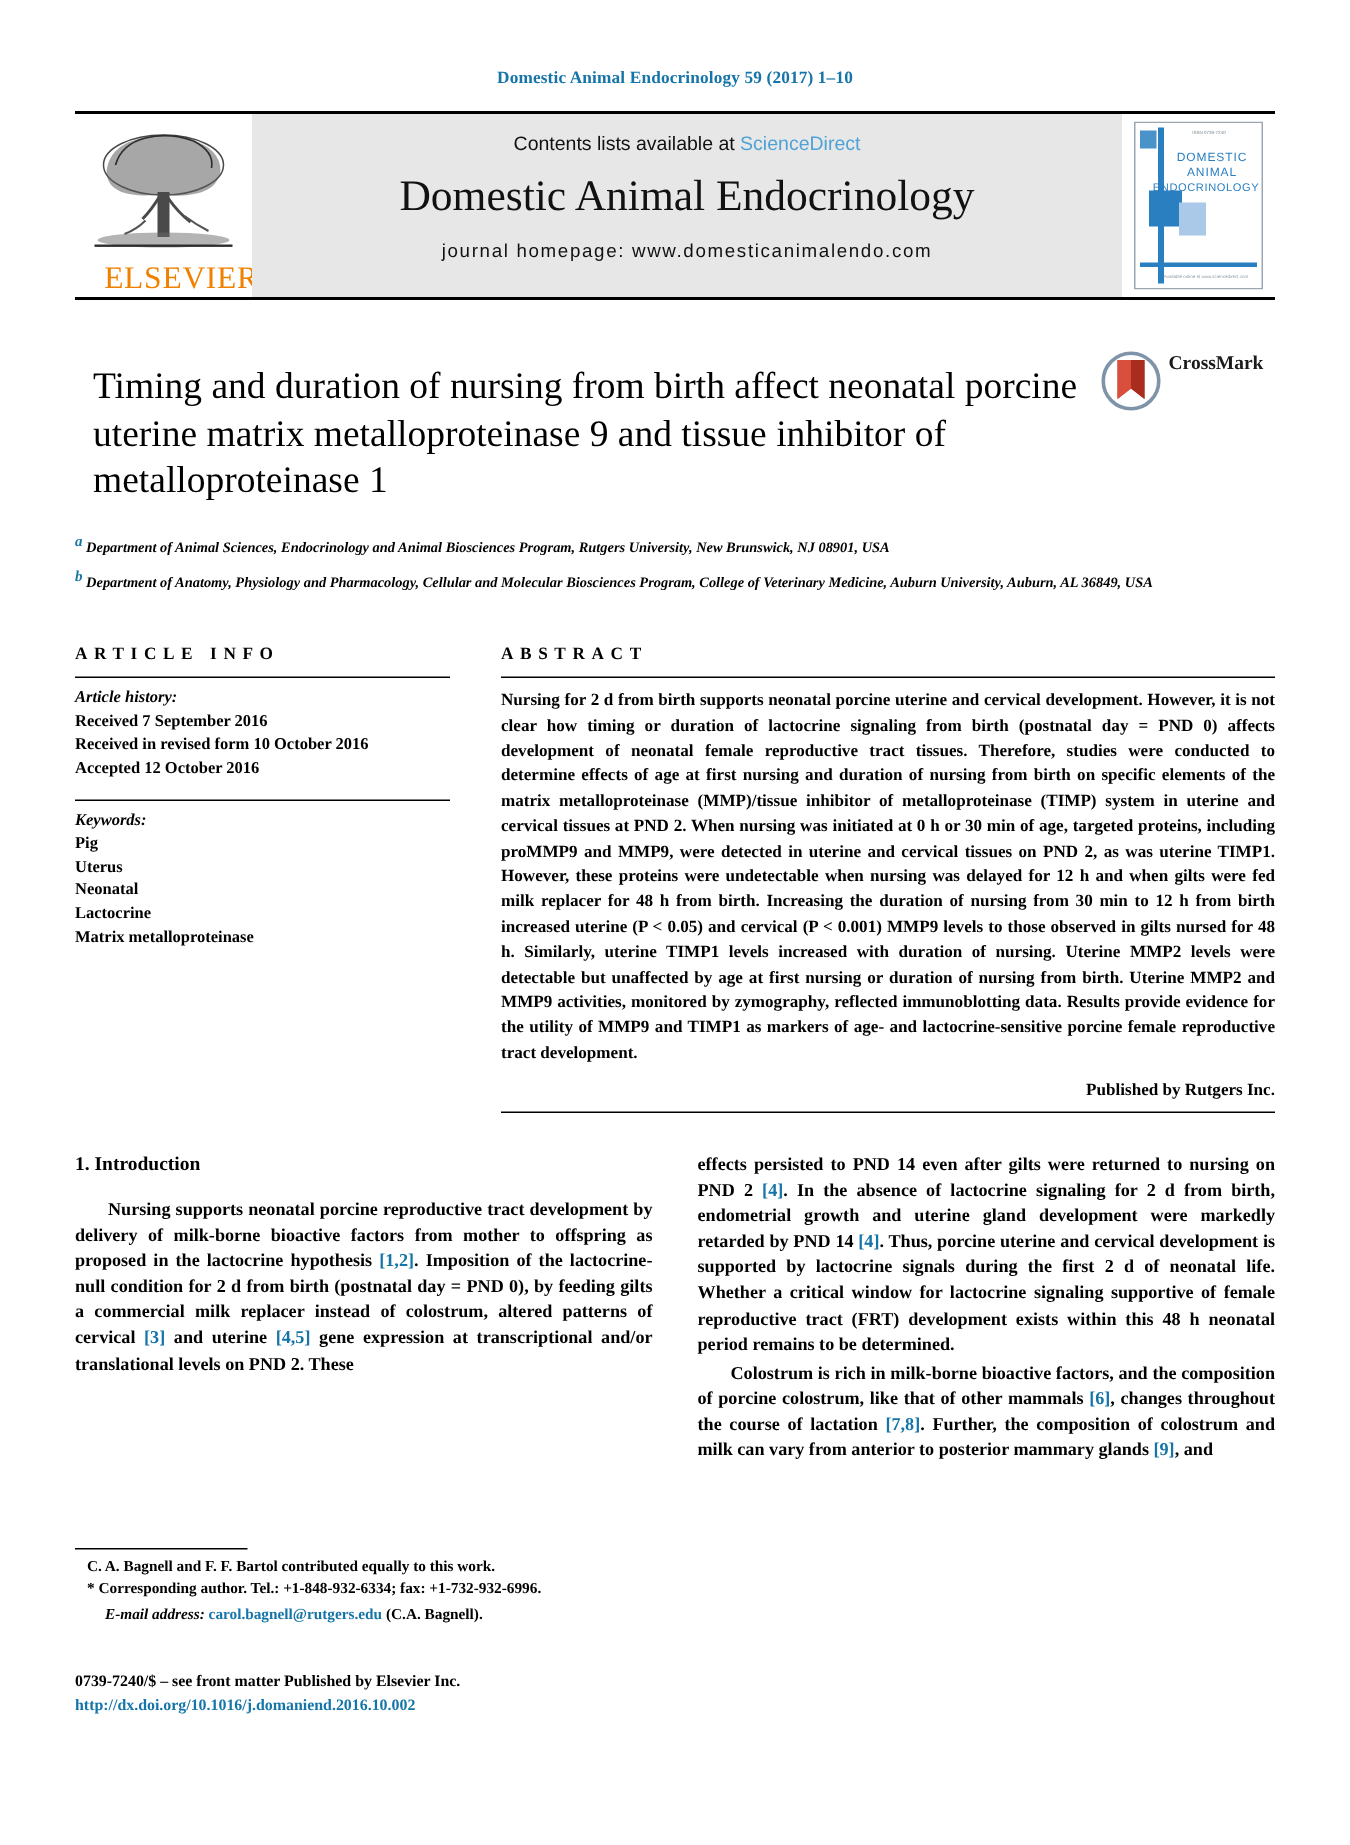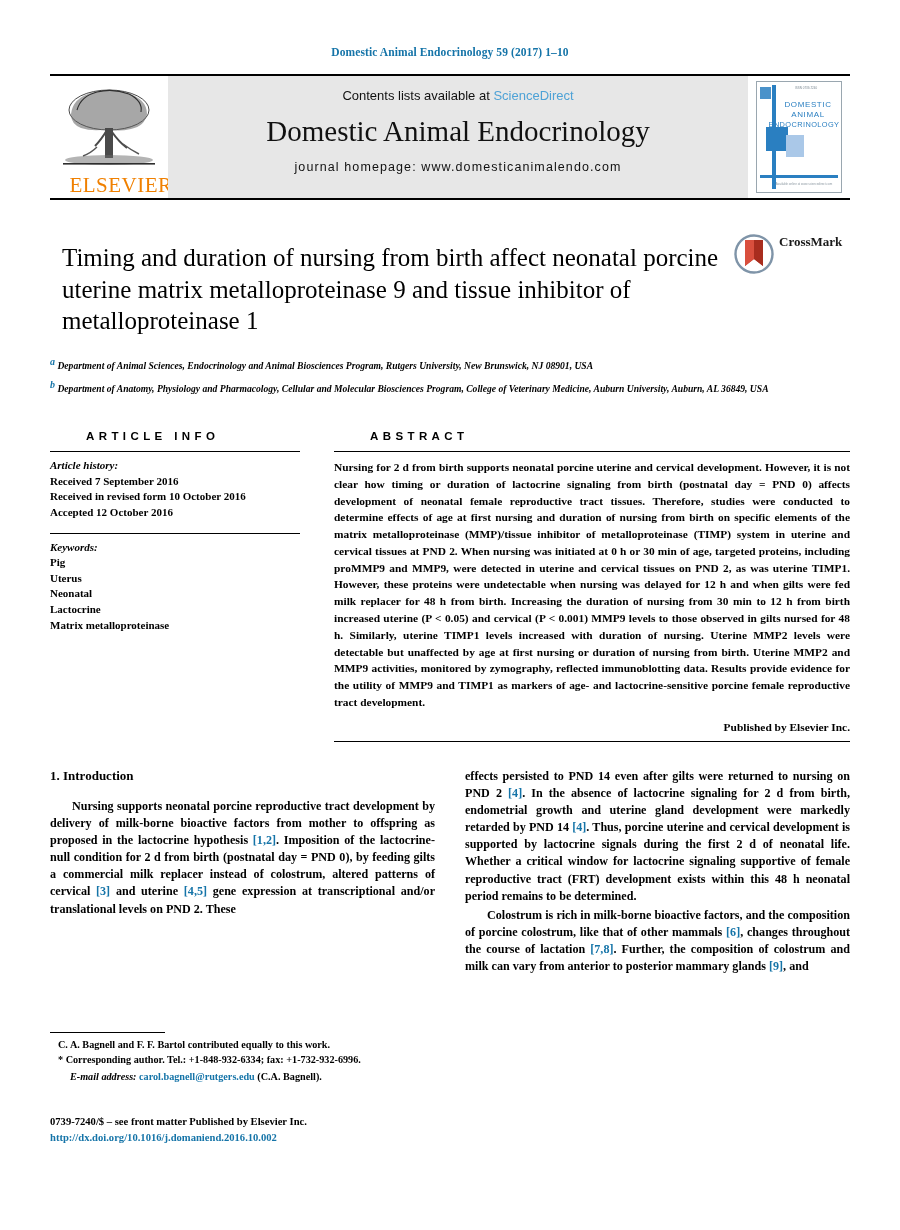--- a/index.html
+++ b/index.html
@@ -147,26 +147,25 @@
   
   .info-abstract {
     margin: 34px 50px 0 50px;
     display: flex;
     gap: 34px;
   }
   .col-info { flex: 0 0 250px; }
   .col-abstract { flex: 1 1 auto; }
 
   .sec-head {
-    font-family: Liberation Sans, sans-serif;
+    font-family: Liberation Serif, serif;
     font-weight: bold;
     font-size: 11.5px;
     letter-spacing: 4.4px;
     margin-bottom: 9px;
-    margin-left: 36px;
   }
   .rule-thin  { border-top: 1px solid #000; }
 
   .info-block { font-size: 11px; line-height: 1.42; font-weight: bold; }
   .info-block .lbl { font-style: italic; }
   .kw-sep { border-top: 1.6px solid #000; margin: 12px 0 6px 0; }
 
   .abstract-body {
     margin-top: 7px;
     font-size: 11.4px;
@@ -326,21 +325,21 @@
         <div>Neonatal</div>
         <div>Lactocrine</div>
         <div>Matrix metalloproteinase</div>
       </div>
     </div>
 
     <div class="col-abstract">
       <div class="sec-head">ABSTRACT</div>
       <div class="rule-thin"></div>
       <div class="abstract-body">Nursing for 2 d from birth supports neonatal porcine uterine and cervical development. However, it is not clear how timing or duration of lactocrine signaling from birth (postnatal day = PND 0) affects development of neonatal female reproductive tract tissues. Therefore, studies were conducted to determine effects of age at first nursing and duration of nursing from birth on specific elements of the matrix metalloproteinase (MMP)/tissue inhibitor of metalloproteinase (TIMP) system in uterine and cervical tissues at PND 2. When nursing was initiated at 0 h or 30 min of age, targeted proteins, including proMMP9 and MMP9, were detected in uterine and cervical tissues on PND 2, as was uterine TIMP1. However, these proteins were undetectable when nursing was delayed for 12 h and when gilts were fed milk replacer for 48 h from birth. Increasing the duration of nursing from 30 min to 12 h from birth increased uterine (P &lt; 0.05) and cervical (P &lt; 0.001) MMP9 levels to those observed in gilts nursed for 48 h. Similarly, uterine TIMP1 levels increased with duration of nursing. Uterine MMP2 levels were detectable but unaffected by age at first nursing or duration of nursing from birth. Uterine MMP2 and MMP9 activities, monitored by zymography, reflected immunoblotting data. Results provide evidence for the utility of MMP9 and TIMP1 as markers of age- and lactocrine-sensitive porcine female reproductive tract development.</div>
-      <div class="abstract-pub">Published by Elsevier Inc.</div>
+      <div class="abstract-pub">Published by Rutgers Inc.</div>
       <div class="abstract-bottom-rule"></div>
     </div>
   </div>
 
   <div class="body-cols">
     <div class="bcol">
       <h2 class="section-title">1. Introduction</h2>
       <p class="para">Nursing supports neonatal porcine reproductive tract development by delivery of milk-borne bioactive factors from mother to offspring as proposed in the lactocrine hypothesis <span class="ref">[1,2]</span>. Imposition of the lactocrine-null condition for 2 d from birth (postnatal day = PND 0), by feeding gilts a commercial milk replacer instead of colostrum, altered patterns of cervical <span class="ref">[3]</span> and uterine <span class="ref">[4,5]</span> gene expression at transcriptional and/or translational levels on PND 2. These</p>
     </div>
     <div class="bcol">

